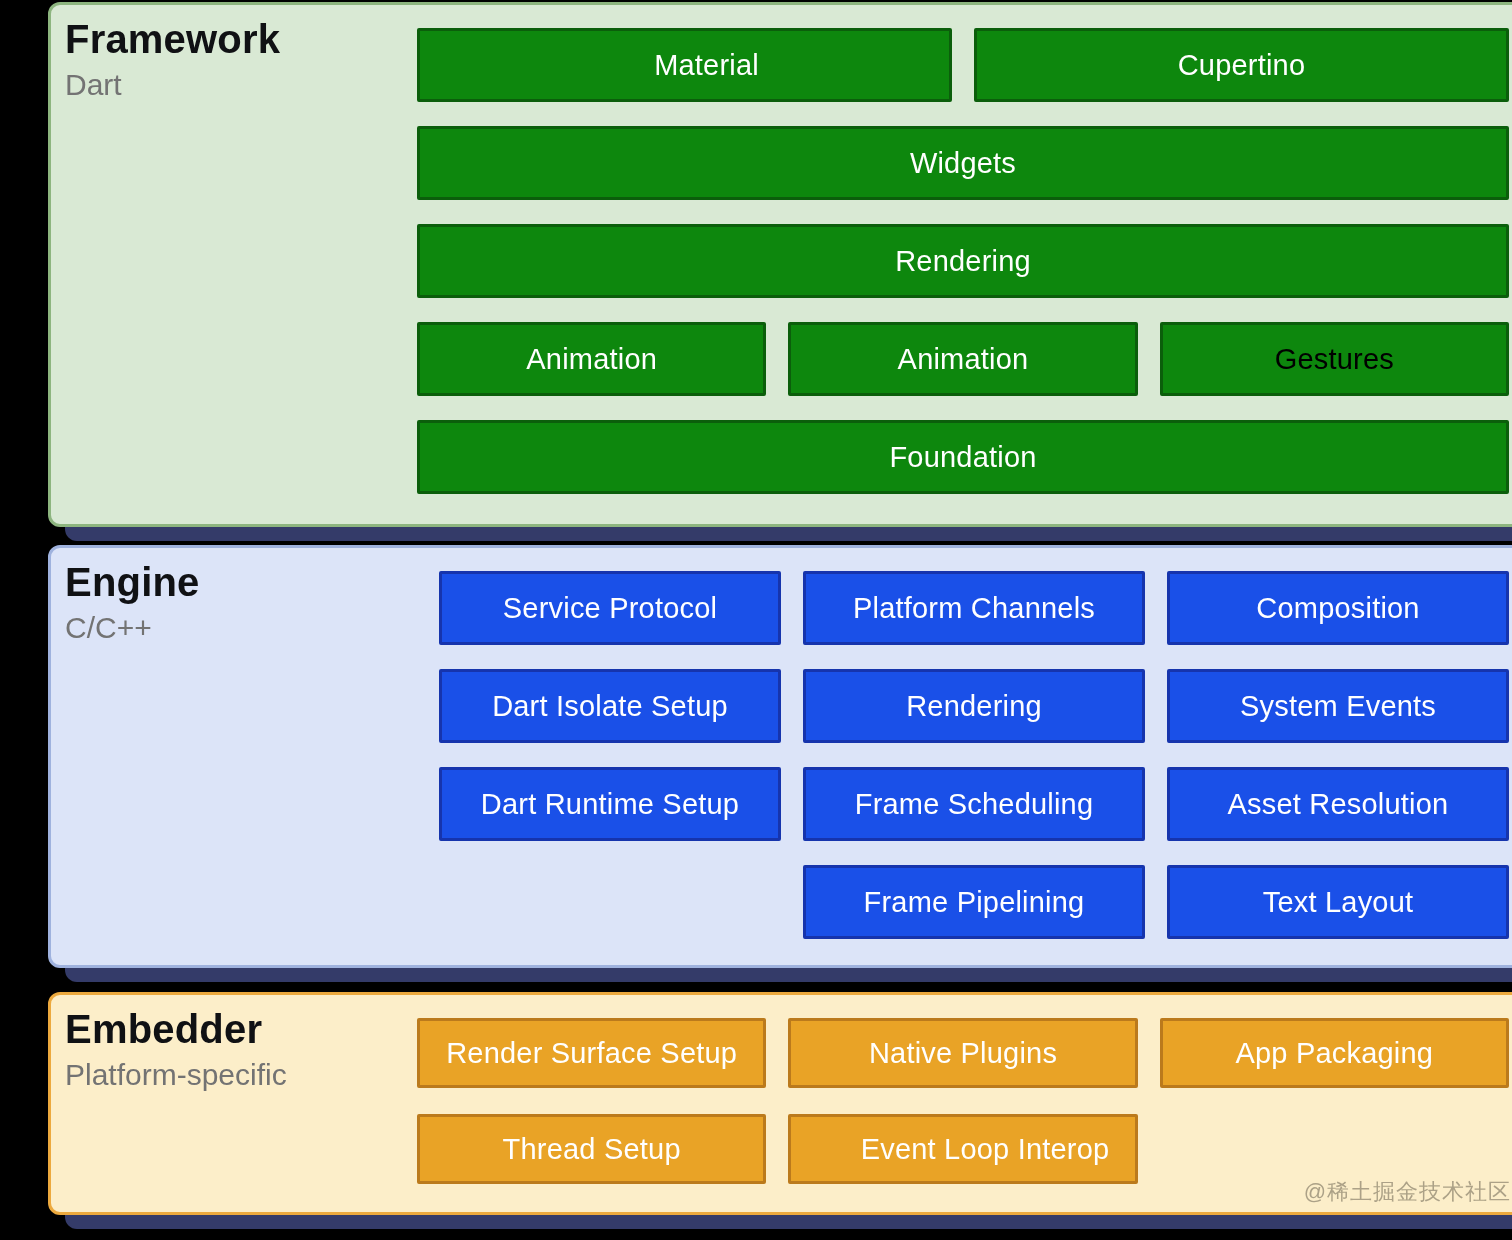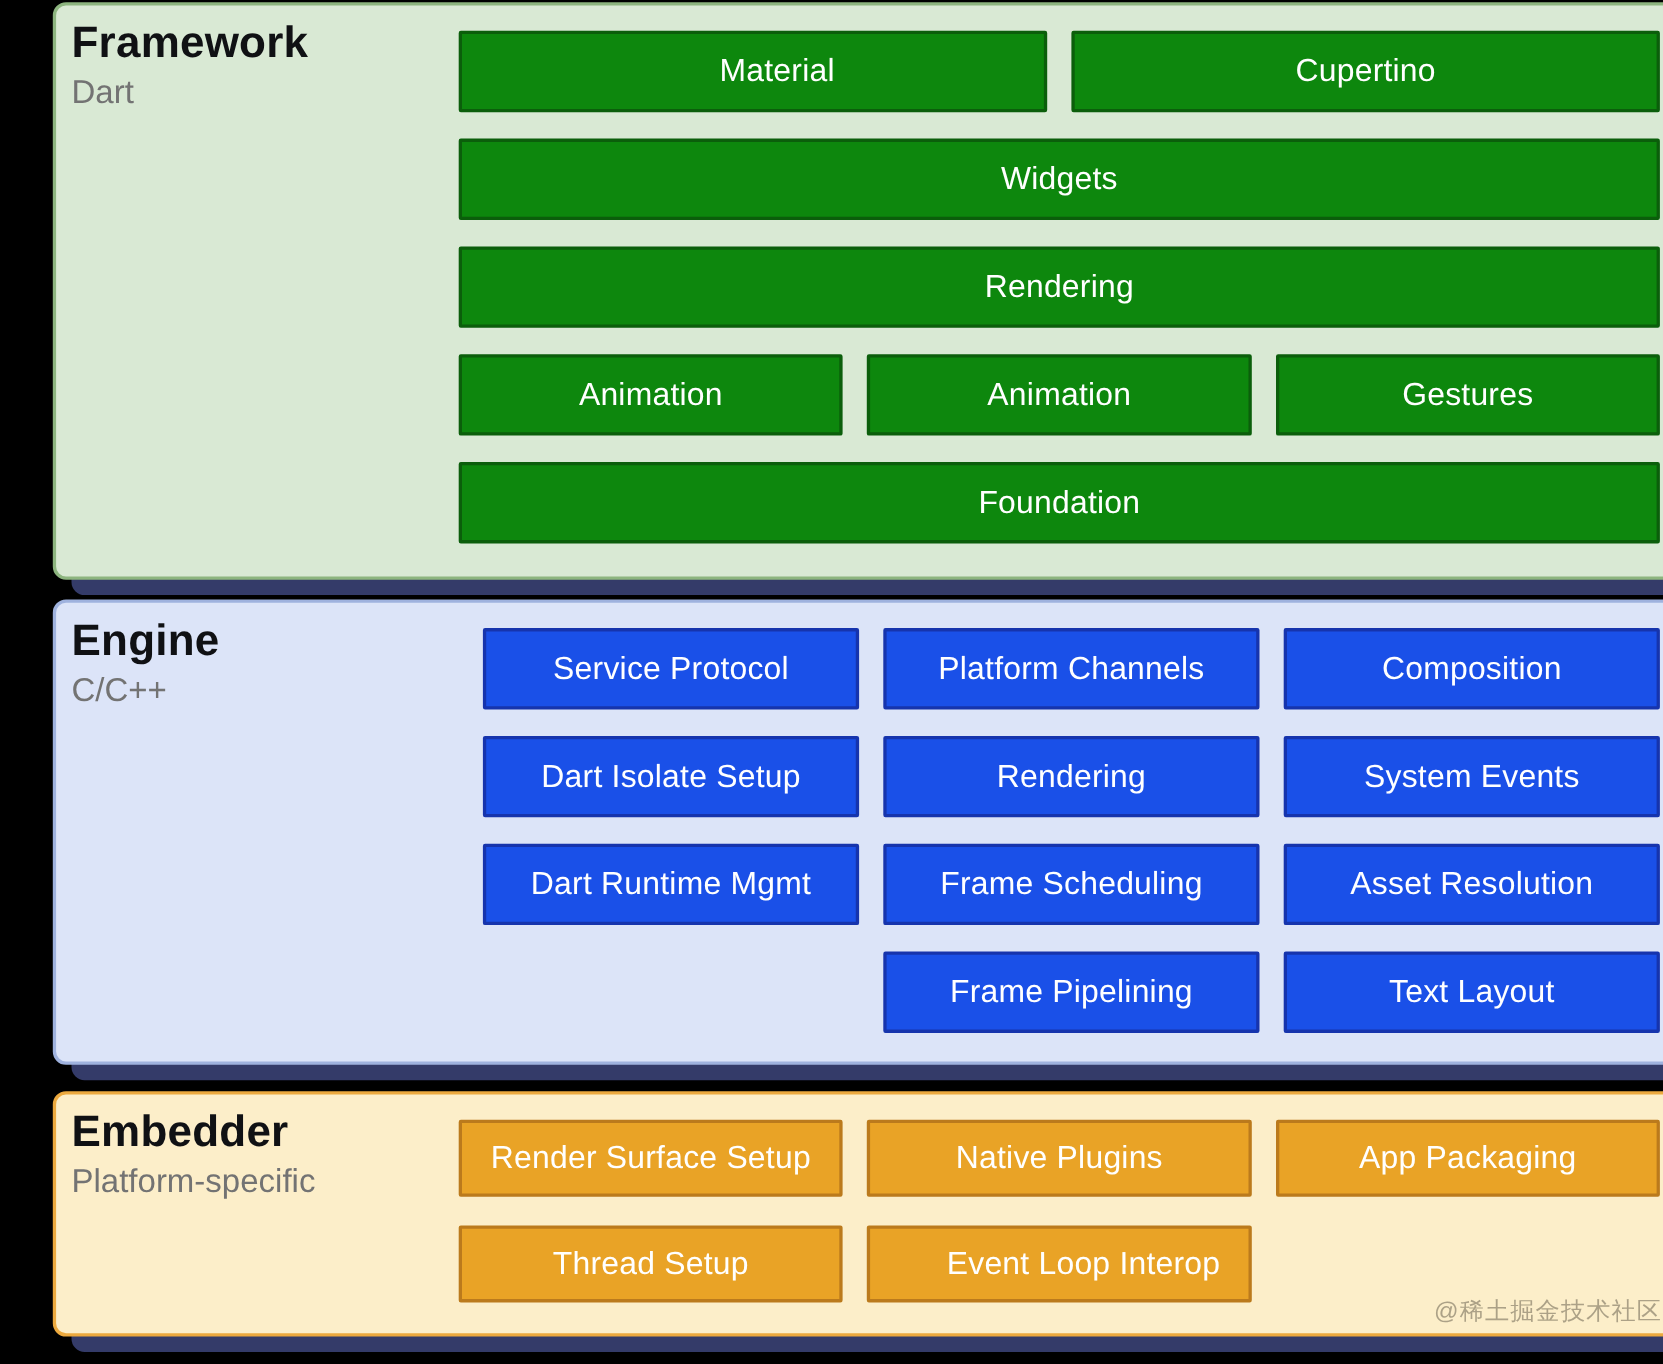--- a/index.html
+++ b/index.html
@@ -102,38 +102,38 @@
       <div class="layer-title">Framework</div>
       <div class="layer-subtitle">Dart</div>
     </div>
     <div class="button-grid">
         <div class="btn" style="grid-column: span 3; background: rgb(13, 135, 13); border-color: rgb(11, 94, 11); color: rgb(255, 255, 255); padding-left: 44px;">Material</div>
         <div class="btn" style="grid-column: span 3; background: rgb(13, 135, 13); border-color: rgb(11, 94, 11); color: rgb(255, 255, 255);">Cupertino</div>
         <div class="btn" style="grid-column: span 6; background: rgb(13, 135, 13); border-color: rgb(11, 94, 11); color: rgb(255, 255, 255);">Widgets</div>
         <div class="btn" style="grid-column: span 6; background: rgb(13, 135, 13); border-color: rgb(11, 94, 11); color: rgb(255, 255, 255);">Rendering</div>
         <div class="btn" style="grid-column: span 2; background: rgb(13, 135, 13); border-color: rgb(11, 94, 11); color: rgb(255, 255, 255);">Animation</div>
         <div class="btn" style="grid-column: span 2; background: rgb(13, 135, 13); border-color: rgb(11, 94, 11); color: rgb(255, 255, 255);">Animation</div>
-        <div class="btn" style="grid-column: span 2; background: rgb(13, 135, 13); border-color: rgb(11, 94, 11); color: #ffffff;">Gestures</div>
+        <div class="btn" style="grid-column: span 2; background: rgb(13, 135, 13); border-color: rgb(11, 94, 11); color: #000000;">Gestures</div>
         <div class="btn" style="grid-column: span 6; background: rgb(13, 135, 13); border-color: rgb(11, 94, 11); color: rgb(255, 255, 255);">Foundation</div>
       </div>
   </div>
 
   <div class="section section-engine" style="background: rgb(220, 228, 248); border-color: rgb(159, 178, 222); gap: 22px;">
     <div class="titles">
       <div class="layer-title">Engine</div>
       <div class="layer-subtitle">C/C++</div>
     </div>
     <div class="button-grid">
         <div class="btn" style="grid-column: span 2; background: rgb(26, 80, 232); border-color: rgb(22, 52, 173); color: rgb(255, 255, 255);">Service Protocol</div>
         <div class="btn" style="grid-column: span 2; background: rgb(26, 80, 232); border-color: rgb(22, 52, 173); color: rgb(255, 255, 255);">Platform Channels</div>
         <div class="btn" style="grid-column: span 2; background: rgb(26, 80, 232); border-color: rgb(22, 52, 173); color: rgb(255, 255, 255);">Composition</div>
         <div class="btn" style="grid-column: span 2; background: rgb(26, 80, 232); border-color: rgb(22, 52, 173); color: rgb(255, 255, 255);">Dart Isolate Setup</div>
         <div class="btn" style="grid-column: span 2; background: rgb(26, 80, 232); border-color: rgb(22, 52, 173); color: rgb(255, 255, 255);">Rendering</div>
         <div class="btn" style="grid-column: span 2; background: rgb(26, 80, 232); border-color: rgb(22, 52, 173); color: rgb(255, 255, 255);">System Events</div>
-        <div class="btn" style="grid-column: span 2; background: rgb(26, 80, 232); border-color: rgb(22, 52, 173); color: rgb(255, 255, 255);">Dart Runtime Mgmt</div>
+        <div class="btn" style="grid-column: span 2; background: rgb(26, 80, 232); border-color: rgb(22, 52, 173); color: rgb(255, 255, 255);">Dart Runtime Setup</div>
         <div class="btn" style="grid-column: span 2; background: rgb(26, 80, 232); border-color: rgb(22, 52, 173); color: rgb(255, 255, 255);">Frame Scheduling</div>
         <div class="btn" style="grid-column: span 2; background: rgb(26, 80, 232); border-color: rgb(22, 52, 173); color: rgb(255, 255, 255);">Asset Resolution</div>
         <div class="btn spacer" style="grid-column: span 2;"></div>
         <div class="btn" style="grid-column: span 2; background: rgb(26, 80, 232); border-color: rgb(22, 52, 173); color: rgb(255, 255, 255);">Frame Pipelining</div>
         <div class="btn" style="grid-column: span 2; background: rgb(26, 80, 232); border-color: rgb(22, 52, 173); color: rgb(255, 255, 255);">Text Layout</div>
       </div>
   </div>
 
   <div class="section section-embedder" style="background: rgb(252, 238, 201); border-color: rgb(236, 169, 62);">
     <div class="titles">

